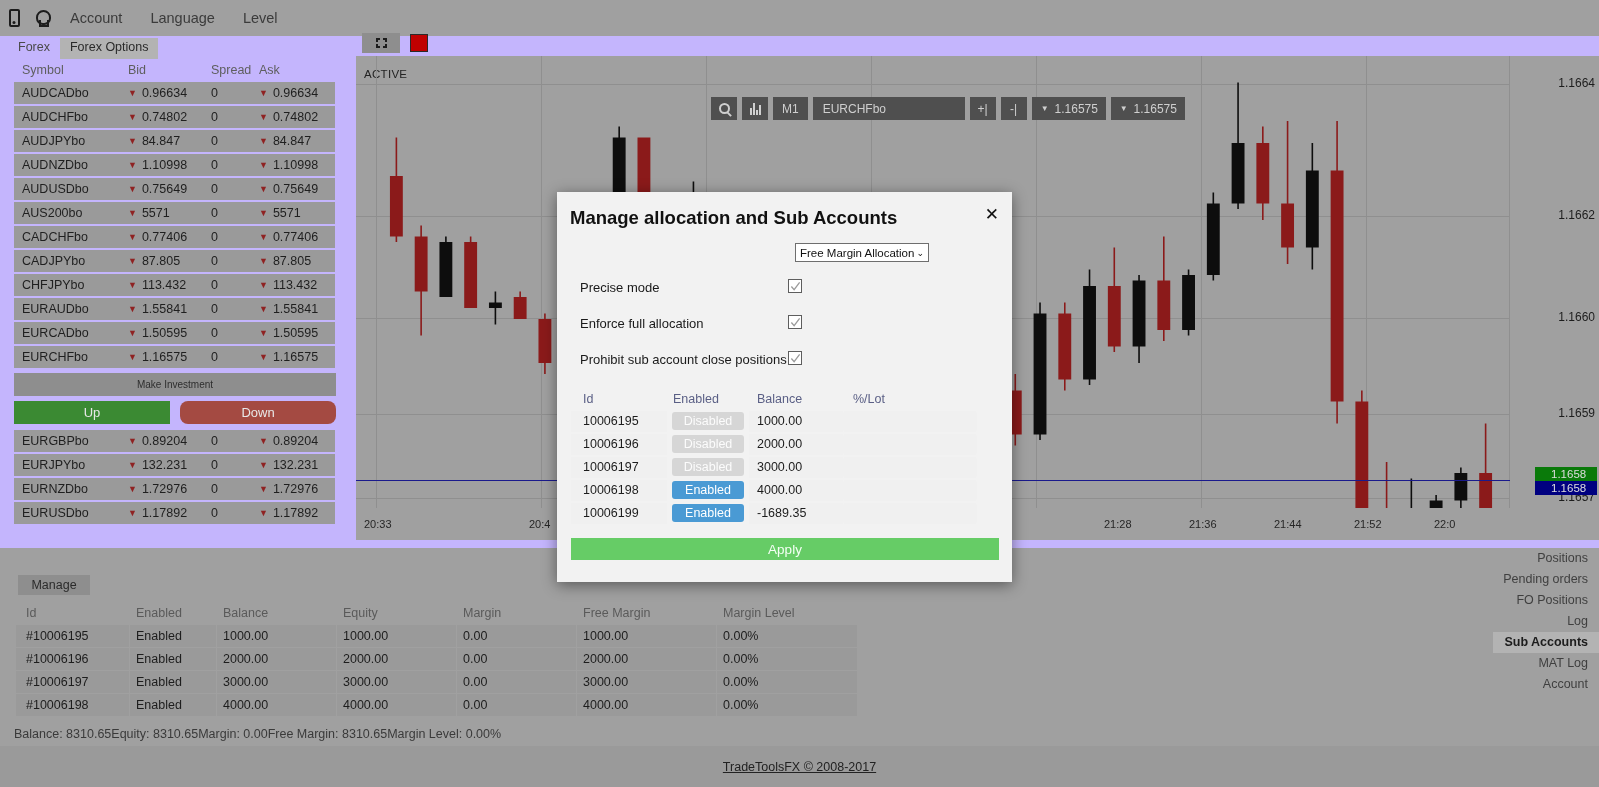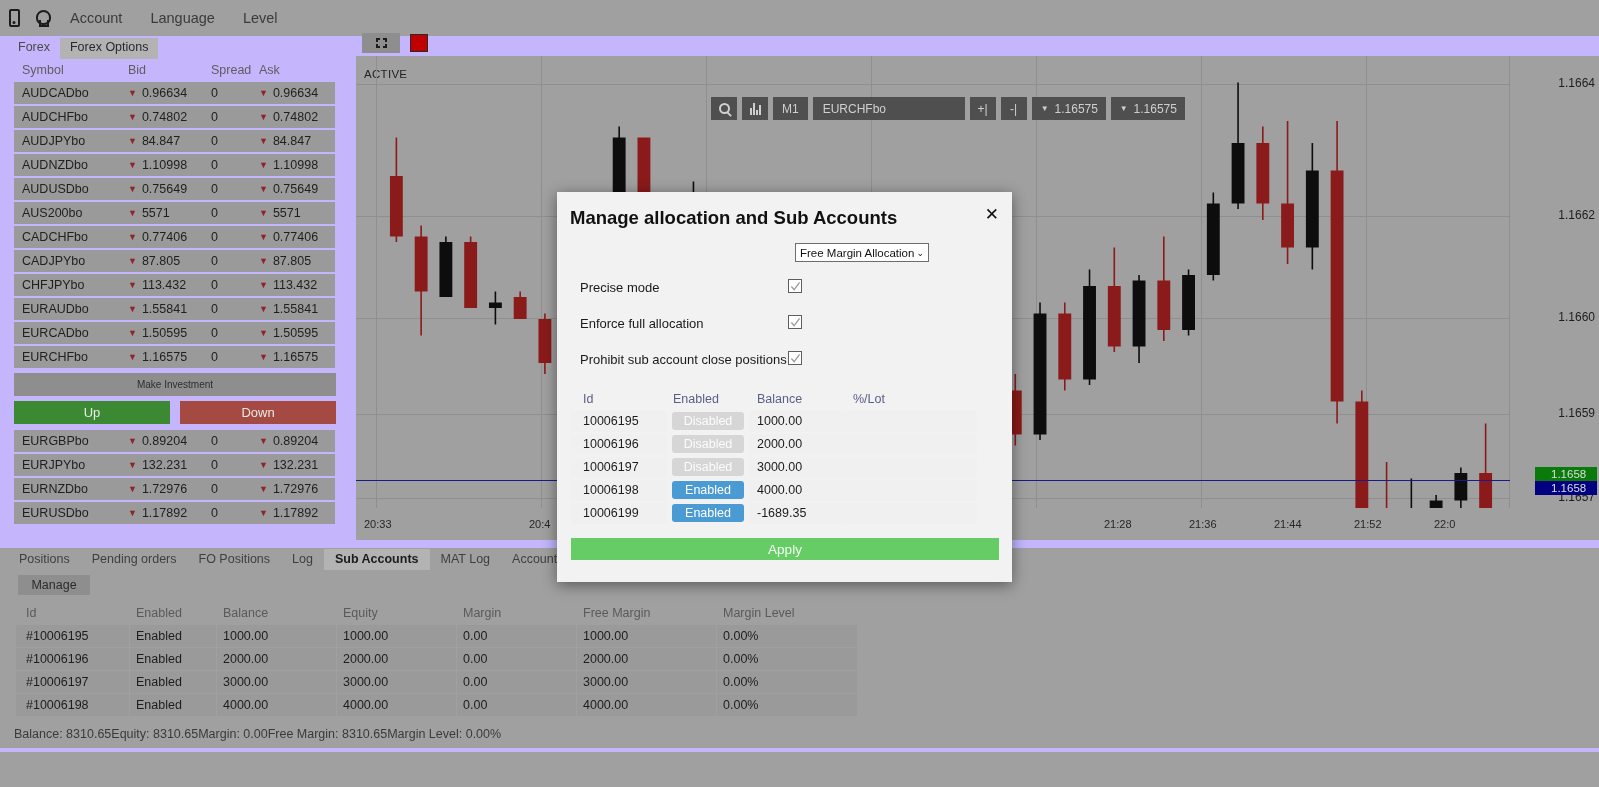--- a/index.html
+++ b/index.html
@@ -51,21 +51,21 @@
   .arrow-dn { color: #8f2222; font-size: 9px; margin-right: 5px; }
 
   .mkbtn {
     margin: 5px 14px 0 14px; height: 23px; background: #8e8e8e; color: #2e2e2e;
     font-size: 10px; display: flex; align-items: center; justify-content: center; cursor: pointer;
   }
   .updown { display: flex; margin: 5px 14px 5px 14px; gap: 10px; }
   .btn-up { flex: 1; height: 23px; background: #3b8a33; color: #e8e8e8; font-size: 13px;
             display:flex;align-items:center;justify-content:center;cursor:pointer;}
   .btn-dn { flex: 1; height: 23px; background: #a44a42; color: #e8e8e8; font-size: 13px;
-            display:flex;align-items:center;justify-content:center;cursor:pointer;}
+            display:flex;align-items:center;justify-content:center;cursor:pointer;border-radius:8px;}
 
   
   .chartwrap { position: absolute; left: 356px; top: 30px; width: 1243px; height: 510px; }
   .charttool { height: 26px; display: flex; align-items: center; padding-left: 6px; gap: 10px; }
   .fsbtn {
     width: 38px; height: 20px; background: #8e8e8e; display:flex;align-items:center;justify-content:center;cursor:pointer;
   }
   .fs-ico { width: 11px; height: 10px; position: relative; }
   .fs-ico span { position: absolute; width: 4px; height: 4px; }
   .fs-ico .a { left:0;top:0;border-left:2px solid #1c1c1c;border-top:2px solid #1c1c1c;}
@@ -97,21 +97,21 @@
   .ctb .cb.sym { width: 152px; justify-content: flex-start; padding-left: 10px; }
   .ctb .cb.price { width: 74px; justify-content: flex-start; padding-left: 9px; }
   .ctb .tri { color: #cfcfcf; font-size: 8px; margin-right: 6px; }
   .mag { position: relative; width: 11px; height: 11px; border: 2px solid #cfcfcf; border-radius: 50%; }
   .mag:after { content:""; position:absolute; right:-4px; bottom:-3px; width:6px; height:2px; background:#cfcfcf; transform: rotate(45deg); }
   .bars { display: flex; align-items: flex-end; gap: 1px; height: 12px; }
   .bars i { width: 2px; background: #cfcfcf; display:block; }
 
   
   .bottompanel { position: absolute; left: 0; top: 548px; width: 1599px; height: 200px; background: #a0a0a0; }
-  .btabs { display: flex; padding-left: 8px; height: 22px; align-items: flex-end; }
+  .btabs { display: flex; padding-left: 8px; height: 22px; align-items: flex-end; flex-direction: column; }
   .btab { font-size: 12.5px; color: #3f3f3f; padding: 3px 11px 4px 11px; cursor: default; }
   .btab.active { background: #b3b3b3; color: #1c1c1c; font-weight: bold; }
   .manage-btn {
     margin: 5px 0 0 18px; width: 72px; height: 20px; background: #8e8e8e; color: #2b2b2b;
     font-size: 12.5px; display:flex; align-items:center; justify-content:center; cursor:pointer;
   }
   .sa-table { margin-top: 6px; padding: 0 16px; }
   .sa-head, .sa-row { display: flex; font-size: 12.5px; height: 23px; align-items: center; }
   .sa-head { color: #5a5a5a; }
   .sa-row { color: #1d1d1d; }
@@ -640,20 +640,23 @@
   </div>
 
   <div class="statusbar">
     <span>Balance: 8310.65</span>
     <span>Equity: 8310.65</span>
     <span>Margin: 0.00</span>
     <span>Free Margin: 8310.65</span>
     <span>Margin Level: 0.00%</span>
   </div>
 
+  <div class="footer">
+    <a href="#">TradeToolsFX © 2008-2017</a>
+  </div>
 
   <div class="modal">
     <div class="modal-title">Manage allocation and Sub Accounts</div>
     <div class="modal-close">✕</div>
 
     <div class="fsel" style="top:51px; left:238px;">
       <span>Free Margin Allocation</span>
       <span style="font-size:9px;">⌄</span>
     </div>
 

